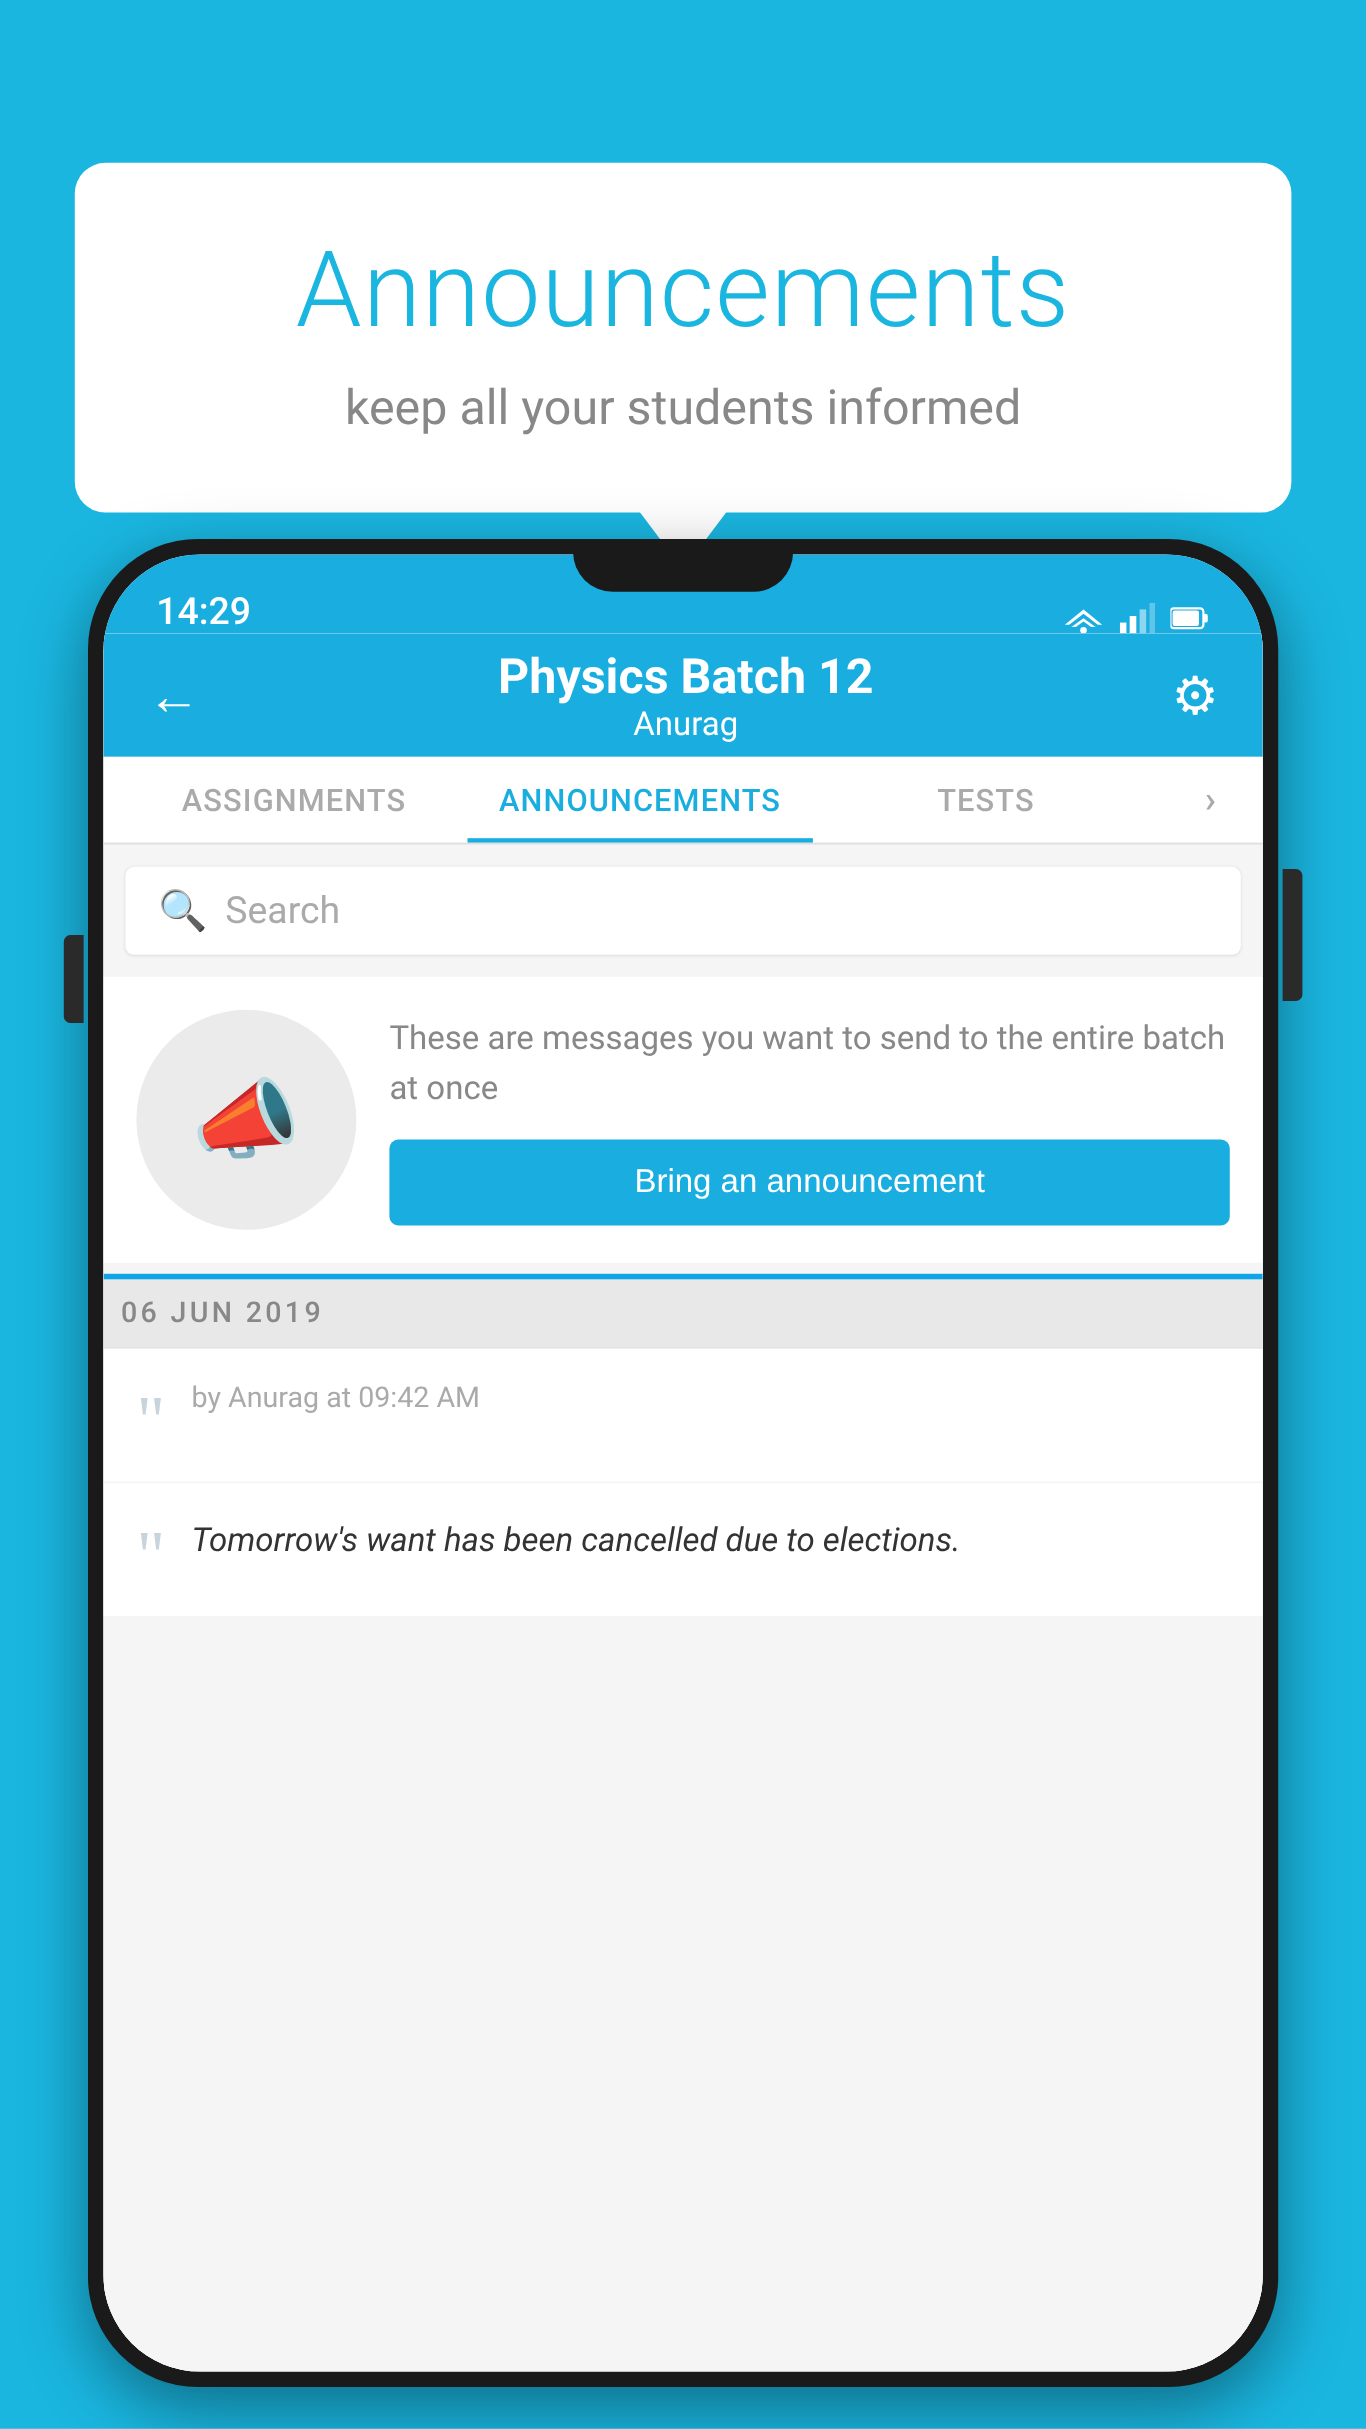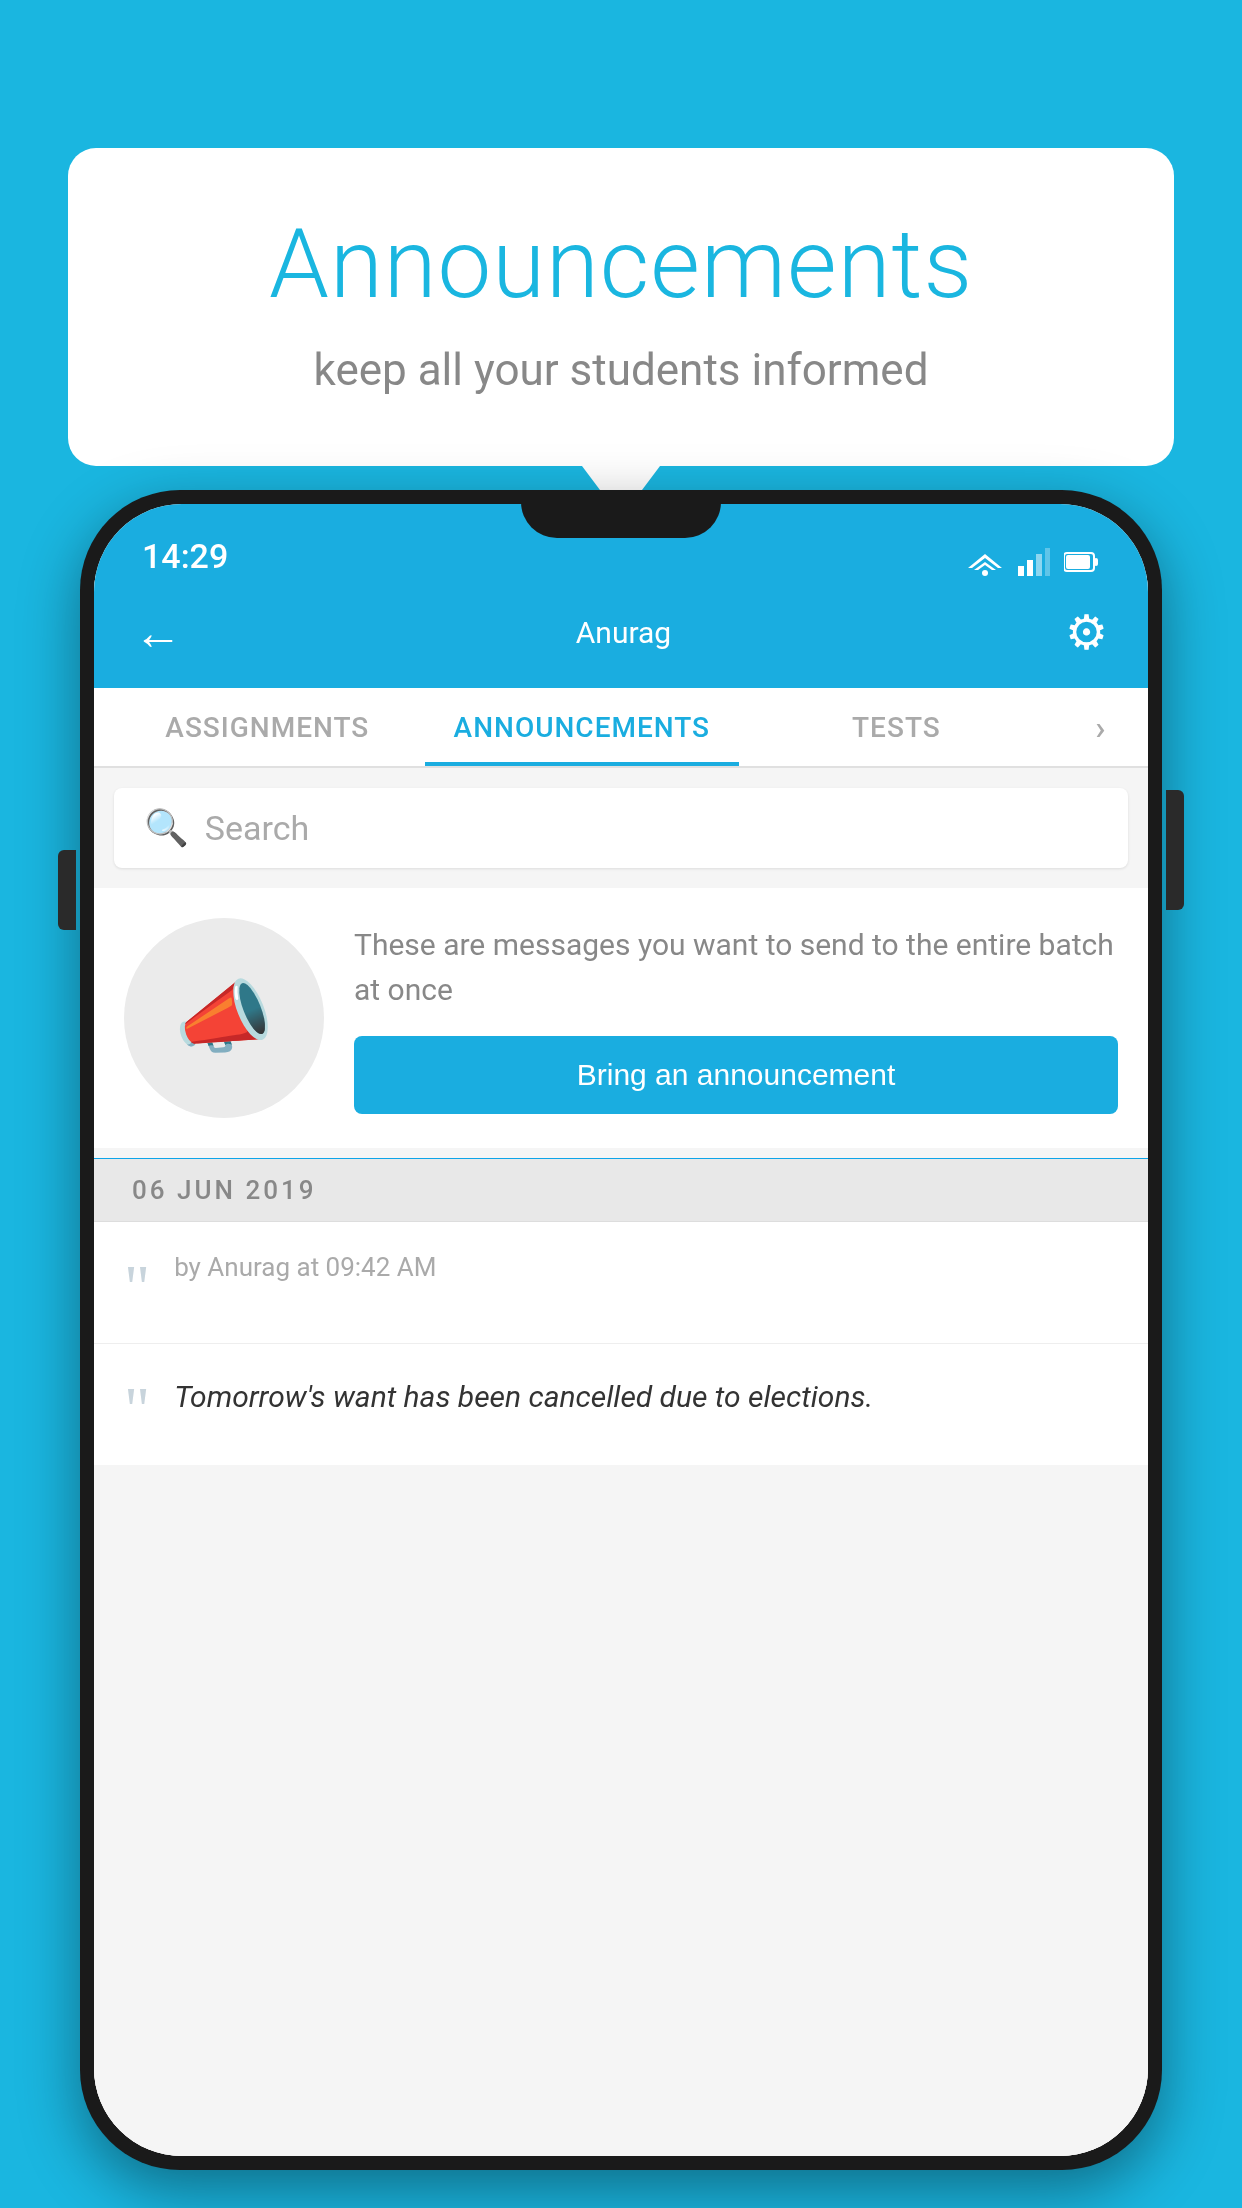--- a/index.html
+++ b/index.html
@@ -294,26 +294,26 @@
       font-size: 30px;
       font-weight: 500;
       cursor: pointer;
       width: 100%;
       text-align: center;
     }
 
     
     .date-divider {
       background: #e8e8e8;
-      padding: 16px 38px;
+      padding: 16px 16px;
       font-size: 26px;
       color: #888;
       letter-spacing: 3px;
       font-weight: 500;
-      border-top: 1px solid #0ea5e9;
+      border-top: 5px solid #0ea5e9;
       border-bottom: 1px solid #ddd;
     }
 
     
     .announcement-item {
       background: white;
       padding: 30px 30px;
       display: flex;
       align-items: flex-start;
       gap: 24px;
@@ -401,20 +401,21 @@
             <rect x="2" y="4" width="24" height="14" rx="2" fill="white"></rect>
           </svg>
         </div>
       </div>
 
       <div class="phone-screen">
 
         <div class="app-header">
           <span class="back-arrow">←</span>
           <div class="header-center">
+            <div class="header-title">Physics Batch 12</div>
             <div class="header-subtitle">Anurag</div>
           </div>
           <span class="settings-icon">⚙</span>
         </div>
 
         <div class="tabs-bar">
           <div class="tab-item">
             <span>ASSIGNMENTS</span>
           </div>
           <div class="tab-item active">

